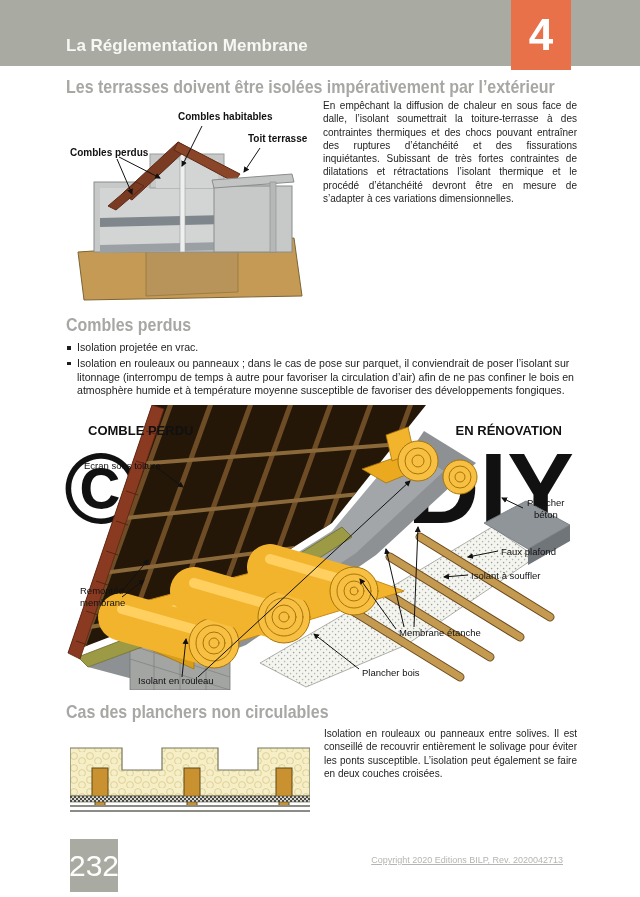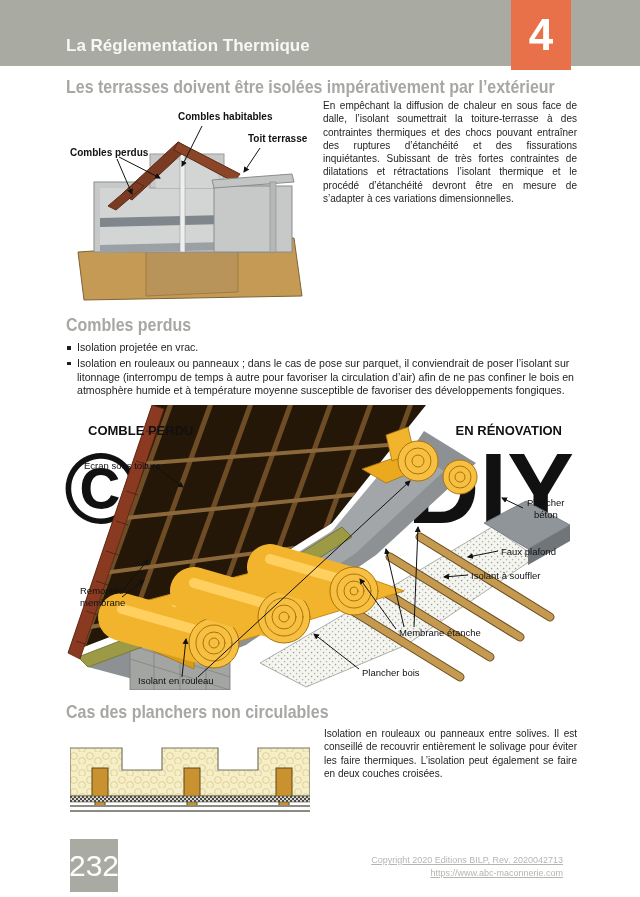--- a/index.html
+++ b/index.html
@@ -28,21 +28,21 @@
   .pagenum{font-size:30px;color:#fdfdfb;}
   .copyright{position:absolute;right:77px;top:854px;width:320px;text-align:right;
              font-size:9px;line-height:1.45;color:#b5b6b1;text-decoration:underline;}
 </style>
 </head>
 <body>
 
 <div class="page">
 
   <div class="band">
-    <div class="band-title">La Réglementation Thermique</div>
+    <div class="band-title">La Réglementation Membrane</div>
   </div>
   <div class="chapter-box">
     <span class="chapter-num">4</span>
   </div>
 
   <div class="h1" style="left:66px;top:76px;">Les terrasses doivent être isolées impérativement par l’extérieur</div>
 
   <svg class="fig" style="left:62px;top:106px;" width="250" height="200" viewBox="0 0 250 200">
     <g>
       <polygon points="16,146 232,132 240,190 22,194" fill="#c49a55" stroke="#7c6434" stroke-width="1"></polygon>
@@ -266,23 +266,22 @@
         <rect x="25" y="58" width="10" height="8"></rect>
         <rect x="117" y="58" width="10" height="8"></rect>
         <rect x="209" y="58" width="10" height="8"></rect>
       </g>
       <rect x="0" y="56" width="240" height="6" fill="url(#chk)" stroke="#55554a" stroke-width="0.6"></rect>
       <rect x="0" y="65" width="240" height="2" fill="#8c8c86"></rect>
       <rect x="0" y="70" width="240" height="2" fill="#8c8c86"></rect>
     </g>
   </svg>
 
-  <div class="para" style="left:324px;top:727px;width:253px;">Isolation en rouleaux ou panneaux entre solives. Il est conseillé de recouvrir entièrement le solivage pour éviter les faire thermiques. L’isolation peut également se faire en deux couches croisées.</div>
+  <div class="para" style="left:324px;top:727px;width:253px;">Isolation en rouleaux ou panneaux entre solives. Il est conseillé de recouvrir entièrement le solivage pour éviter les ponts susceptible. L’isolation peut également se faire en deux couches croisées.</div>
 
   <div class="pagenum-box">
     <span class="pagenum">232</span>
   </div>
   <div class="copyright">
     <div>Copyright 2020 Editions BILP, Rev. 2020042713</div>
-    <div>https://www.abc-maconnerie.com</div>
   </div>
 
 </div>
 
 </body></html>

